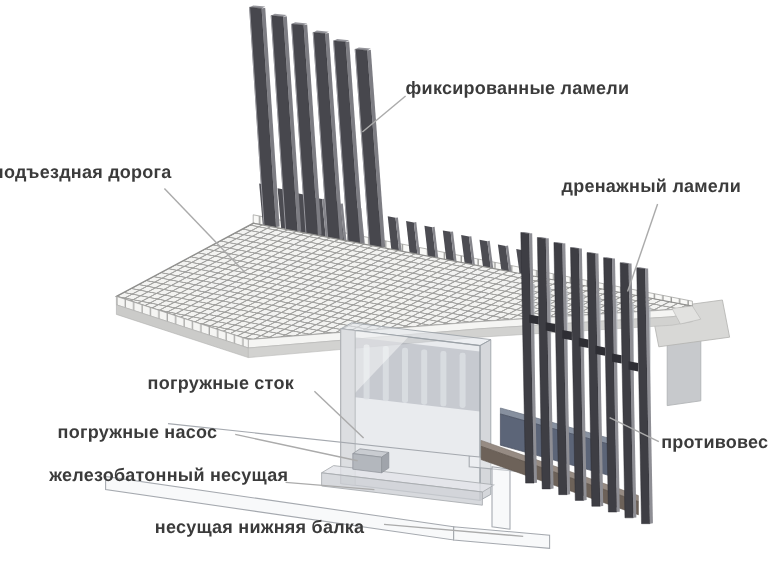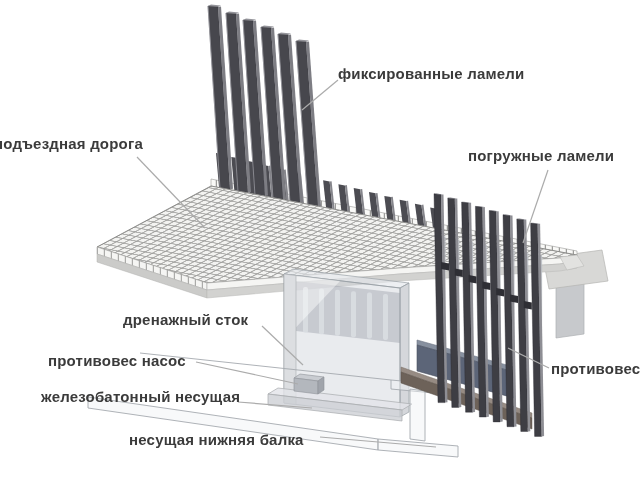--- a/index.html
+++ b/index.html
@@ -213,22 +213,22 @@
     <line x1="262" y1="326" x2="303" y2="365"></line>
     <line x1="196" y1="362" x2="298" y2="384"></line>
     <line x1="238" y1="402" x2="312" y2="408"></line>
     <line x1="320" y1="437" x2="436" y2="447"></line>
     <line x1="549" y1="368" x2="508" y2="348"></line>
   </g>
 </svg>
 
 <div class="lbl" style="left:338px;top:67px">фиксированные ламели</div>
 <div class="lbl" style="left:-6px;top:137px">подъездная дорога</div>
-<div class="lbl" style="left:468px;top:149px">погружные ламели</div>
-<div class="lbl" style="left:123px;top:313px">дренажный сток</div>
-<div class="lbl" style="left:48px;top:354px">противовес насос</div>
+<div class="lbl" style="left:468px;top:149px">дренажный ламели</div>
+<div class="lbl" style="left:123px;top:313px">погружные сток</div>
+<div class="lbl" style="left:48px;top:354px">погружные насос</div>
 <div class="lbl lbl2" style="left:41px;top:390px">
   <span>железобатонный несущая</span>
 </div>
 <div class="lbl" style="left:551px;top:362px">противовес</div>
 <div class="lbl" style="left:129px;top:433px">несущая нижняя балка</div>
 
 </div>
 
 </body></html>

